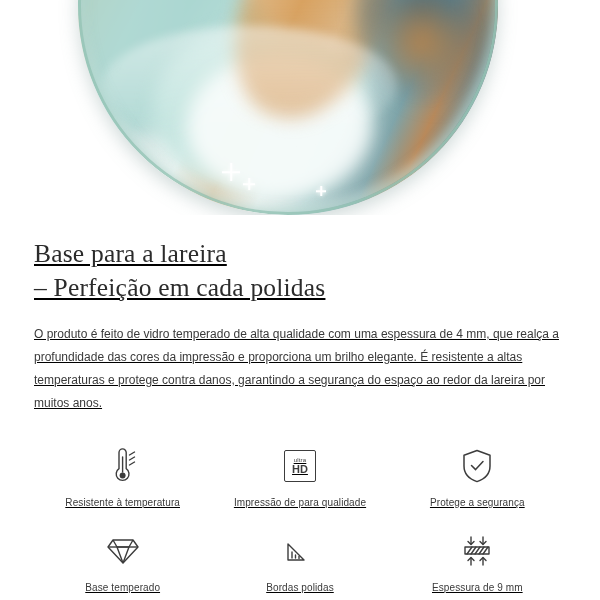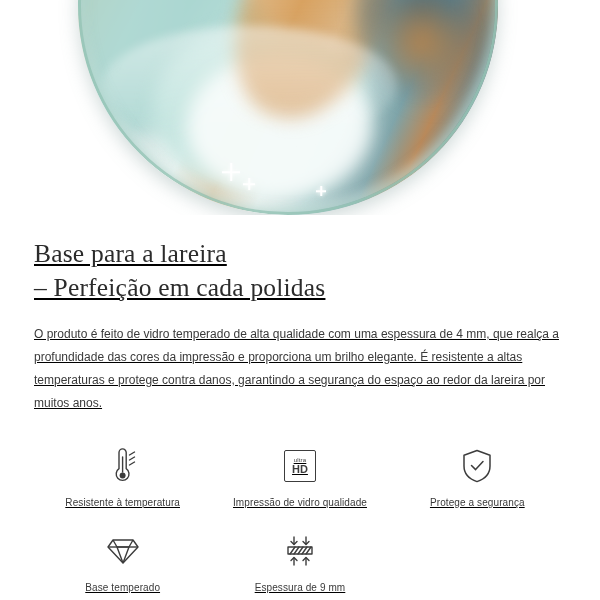--- a/index.html
+++ b/index.html
@@ -242,21 +242,21 @@
         <div class="feature-label">Resistente à temperatura</div>
       </div>
 
       <div class="feature">
         <div class="feature-icon">
           <div class="ultrahd">
             <span class="u-top">ultra</span>
             <span class="u-bot">HD</span>
           </div>
         </div>
-        <div class="feature-label">Impressão de vidro qualidade</div>
+        <div class="feature-label">Impressão de para qualidade</div>
       </div>
 
       <div class="feature">
         <div class="feature-icon">
           <svg width="34" height="38" viewBox="0 0 34 38" fill="none" stroke="#3c3c3c" stroke-width="1.5" stroke-linecap="round" stroke-linejoin="round">
             <path d="M17 3.5 L30 8.2 V19 c0 8.2 -5.8 13.2 -13 15.6 C9.8 32.2 4 27.2 4 19 V8.2 Z"></path>
             <polyline points="11.5,18.5 15.6,22.6 23,14.5"></polyline>
           </svg>
         </div>
         <div class="feature-label">Protege a segurança</div>
@@ -268,20 +268,31 @@
             <path d="M9 6 H29 L34 13 L19 29 L4 13 Z"></path>
             <path d="M4 13 H34"></path>
             <path d="M9 6 L13 13 L19 29"></path>
             <path d="M29 6 L25 13 L19 29"></path>
             <path d="M13 13 H25"></path>
           </svg>
         </div>
         <div class="feature-label">Base temperado</div>
       </div>
 
+      <div class="feature">
+        <div class="feature-icon">
+          <svg width="36" height="34" viewBox="0 0 36 34" fill="none" stroke="#3c3c3c" stroke-width="1.4" stroke-linecap="round" stroke-linejoin="round">
+            <path d="M6 26 V10 L22 26 Z" fill="none"></path>
+            <line x1="10" y1="24" x2="10" y2="18"></line>
+            <line x1="13.5" y1="24" x2="13.5" y2="21"></line>
+            <line x1="17" y1="24.5" x2="17" y2="22.5"></line>
+          </svg>
+        </div>
+        <div class="feature-label">Bordas polidas</div>
+      </div>
 
       <div class="feature">
         <div class="feature-icon">
           <svg width="38" height="36" viewBox="0 0 38 36" fill="none" stroke="#3c3c3c" stroke-width="1.4" stroke-linecap="round" stroke-linejoin="round">
             <line x1="13" y1="4" x2="13" y2="11"></line>
             <polyline points="10,8.5 13,11.5 16,8.5"></polyline>
             <line x1="25" y1="4" x2="25" y2="11"></line>
             <polyline points="22,8.5 25,11.5 28,8.5"></polyline>
             <rect x="7" y="14" width="24" height="7"></rect>
             <line x1="9" y1="21" x2="14" y2="14"></line>

